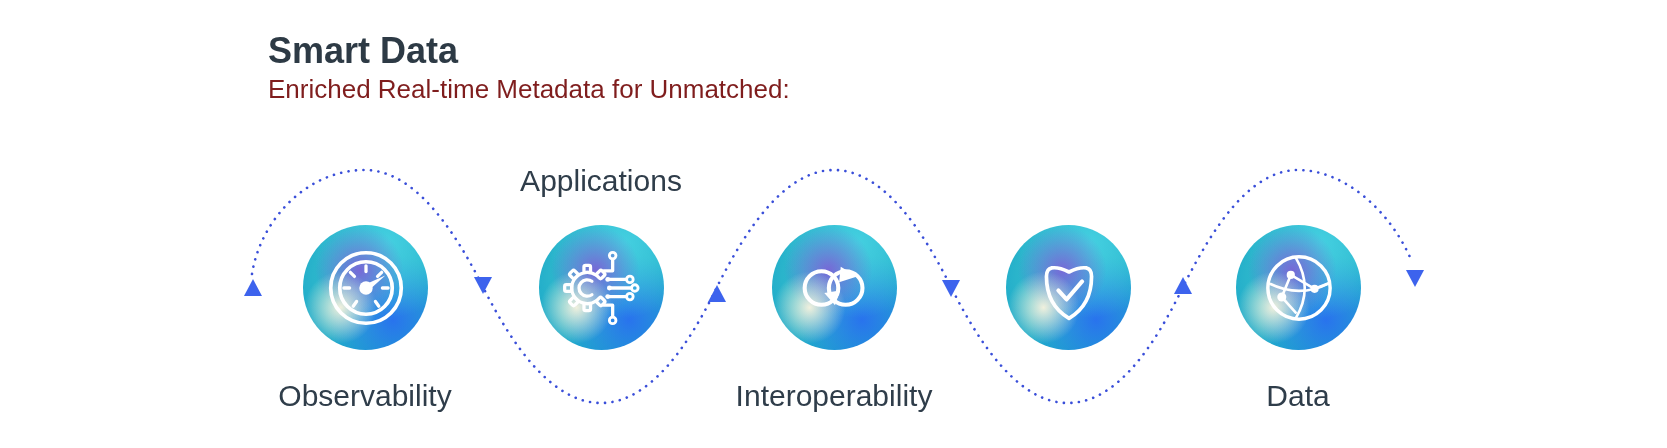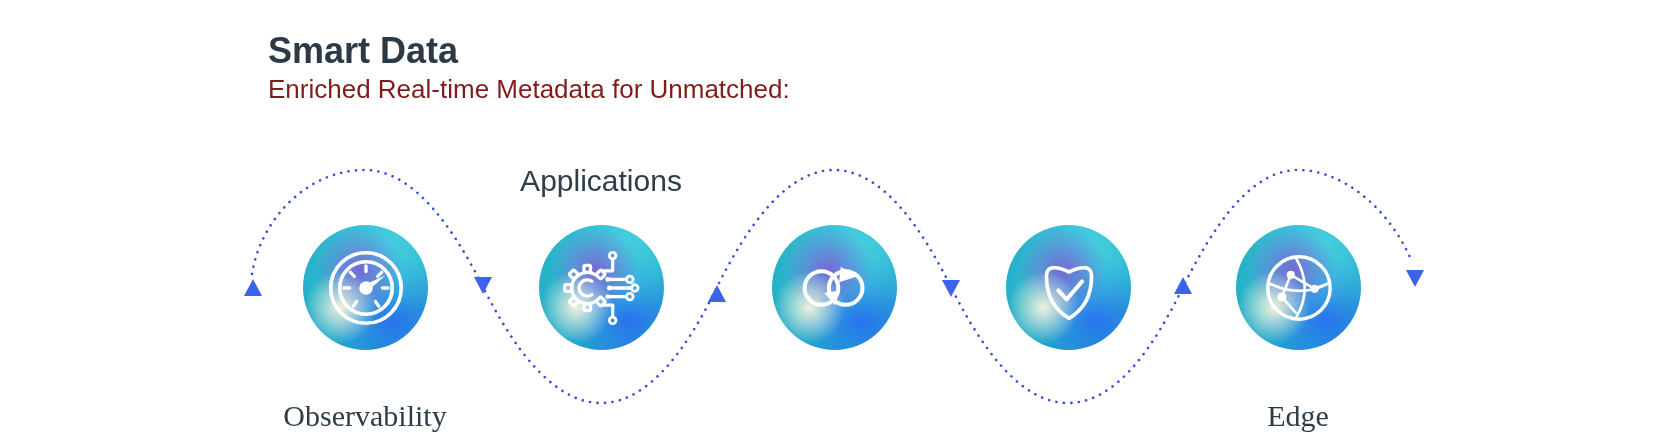--- a/index.html
+++ b/index.html
@@ -28,21 +28,21 @@
       radial-gradient(circle at 72% 76%, rgba(40,106,242,0.88) 0%, rgba(40,106,242,0) 50%),
       radial-gradient(circle at 50% 42%, #38bfd2 0%, #2ab4cb 55%, #109fc8 100%);
     display:flex;align-items:center;justify-content:center;
   }
   .sphere svg{width:82px;height:82px;display:block;}
   .node-label{
     position:absolute;transform:translateX(-50%);
     font-size:30px;font-weight:400;color:#2f3d4a;white-space:nowrap;line-height:1.1;
   }
   .node-label.above{top:164px;}
-  .node-label.below{top:399px;font-family:Liberation Serif, serif;}
+  .node-label.below{top:379px;}
   .icon-stroke{fill:none;stroke:#ffffff;stroke-linecap:round;stroke-linejoin:round;}
 </style>
 </head>
 <body>
 
 <div id="stage">
 
   <div class="title">Smart Data</div>
   <div class="subtitle">Enriched Real-time Metadata for Unmatched:</div>
 
@@ -114,20 +114,21 @@
   <div class="node-label above" style="left:601px">Applications</div>
 
   <div class="sphere" style="left:772px">
     <svg viewBox="0 0 100 100">
       <circle class="icon-stroke" cx="33.5" cy="50" r="20.5" stroke-width="5"></circle>
       <circle class="icon-stroke" cx="63" cy="50" r="20.5" stroke-width="5"></circle>
       <polygon points="57,24 77,36 55,43" fill="#ffffff"></polygon>
       <polygon points="56,53 37,56 50,71" fill="#ffffff"></polygon>
     </svg>
   </div>
+  <div class="node-label below" style="left:834px">Interoperability</div>
 
   <div class="sphere" style="left:1006px">
     <svg viewBox="0 0 100 100">
       <path class="icon-stroke" stroke-width="4.5" d="M50 30.5 C57 27 64 24.5 71 25.5 C76 26.5 77.5 30 77.5 36
            C77.5 60 68 76.5 50 87 C32 76.5 22.5 60 22.5 36
            C22.5 30 24 26.5 29 25.5 C36 24.5 43 27 50 30.5 Z"></path>
       <polyline class="icon-stroke" points="37,53 47,64 66,42" stroke-width="5"></polyline>
     </svg>
   </div>
 
@@ -138,15 +139,15 @@
       <path class="icon-stroke" d="M13 44 Q50 63 87 44" stroke-width="3.2"></path>
       <line class="icon-stroke" x1="40" y1="34" x2="69" y2="51" stroke-width="3.2"></line>
       <line class="icon-stroke" x1="69" y1="51" x2="87" y2="44" stroke-width="3.2"></line>
       <line class="icon-stroke" x1="40" y1="34" x2="29" y2="61" stroke-width="3.2"></line>
       <line class="icon-stroke" x1="29" y1="61" x2="46" y2="80" stroke-width="3.2"></line>
       <circle cx="40" cy="34" r="5" fill="#ffffff"></circle>
       <circle cx="29" cy="61" r="5.5" fill="#ffffff"></circle>
       <circle cx="69" cy="51" r="5" fill="#ffffff"></circle>
     </svg>
   </div>
-  <div class="node-label below" style="left:1298px">Edge</div>
+  <div class="node-label below" style="left:1298px">Data</div>
 
 </div>
 
 </body></html>

